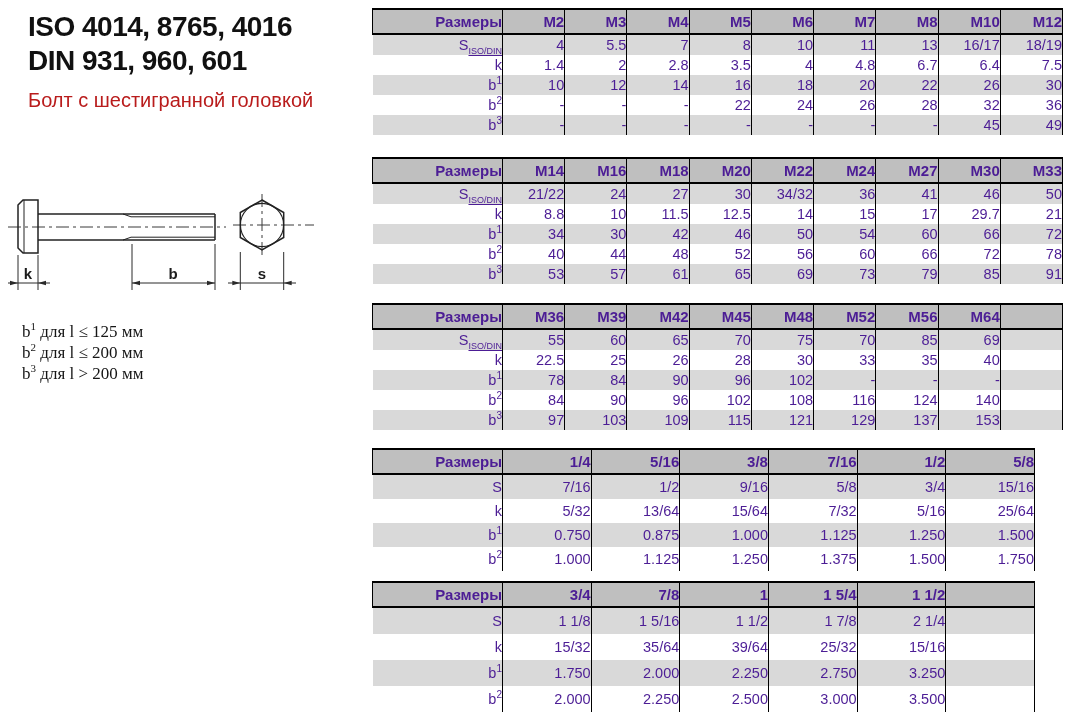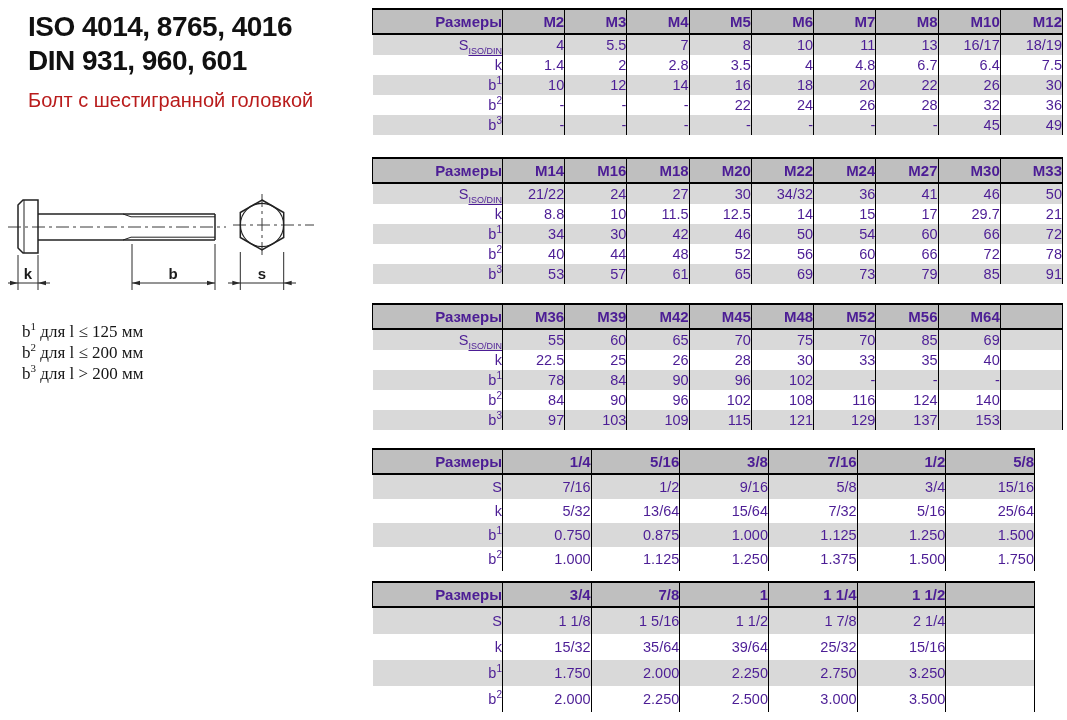--- a/index.html
+++ b/index.html
@@ -435,21 +435,21 @@
   <colgroup>
       <col class="c-label">
       <col span="6">
     </colgroup>
 <thead>
       <tr>
         <th>Размеры</th>
         <th>3/4</th>
         <th>7/8</th>
         <th>1</th>
-        <th>1 1/4</th>
+        <th>1 5/4</th>
         <th>1 1/2</th>
         <th></th>
       </tr>
     </thead>
     <tbody>
       <tr class="stripe">
         <td>S</td>
         <td>1 1/8</td>
         <td>1 5/16</td>
         <td>1 1/2</td>

